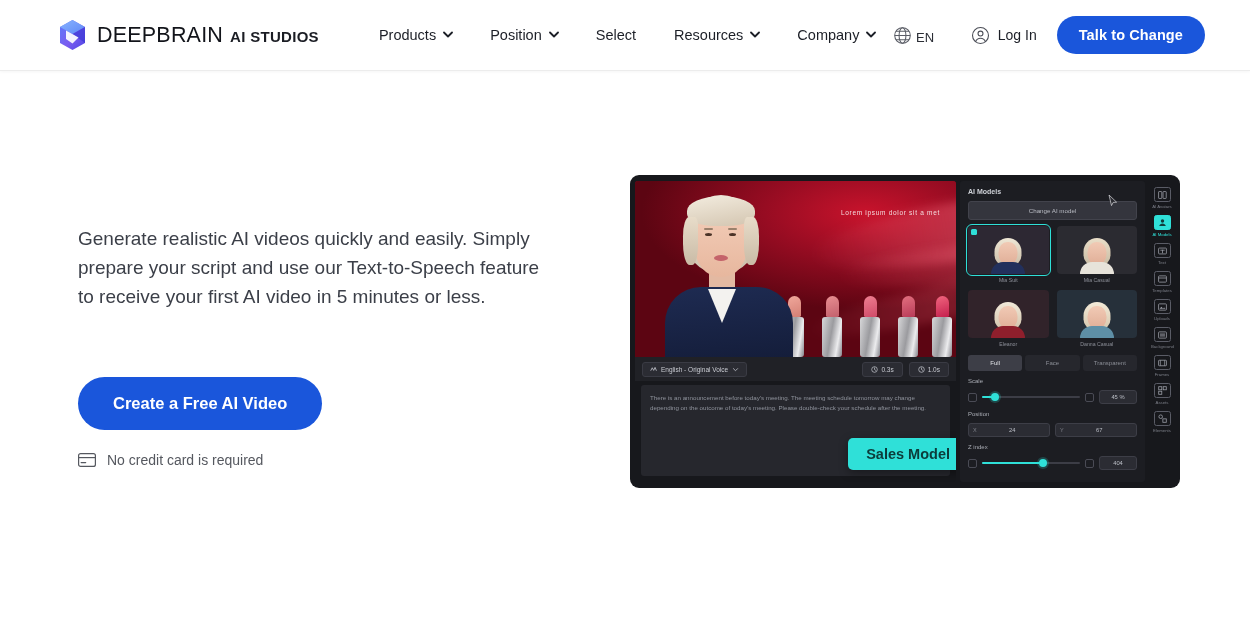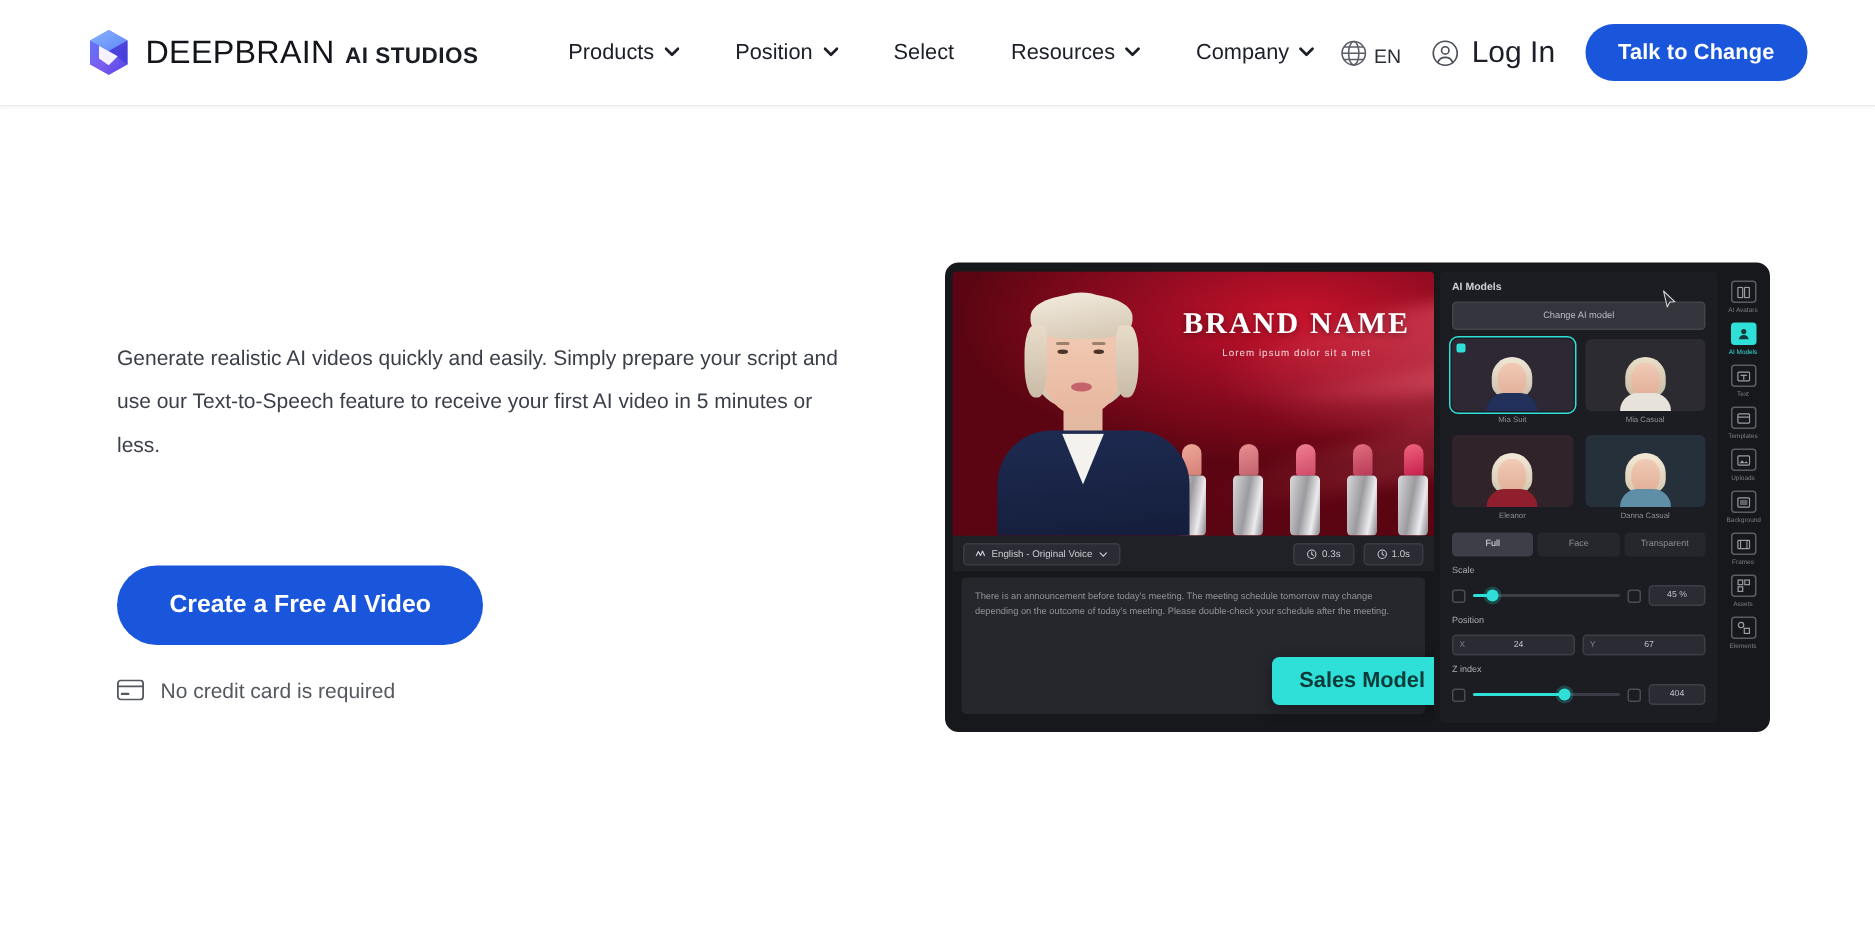--- a/index.html
+++ b/index.html
@@ -50,21 +50,21 @@
     margin-left:auto; display:flex; align-items:center; gap:20px;
   }
   .lang {
     position:absolute; left:893px; top:26px;
     display:flex; align-items:flex-end; gap:4px;
     font-size:13px; color:#2a2d35; cursor:pointer;
   }
   .globe { width:19px; height:19px; display:block; }
   .login {
     display:flex; align-items:center; gap:8px;
-    font-size:20px; color:#1c1f27; cursor:pointer;
+    font-size:14px; color:#1c1f27; cursor:pointer;
   }
   .avatar-ic { width:19px; height:19px; display:block; }
   .btn-sales {
     background:#1a56db;
     color:#fff; font-size:14.5px; font-weight:700;
     border:none; border-radius:22px;
     padding:11px 22px; cursor:pointer;
     letter-spacing:.1px;
     white-space:nowrap;
   }
@@ -76,21 +76,21 @@
     position:relative;
   }
   .hero-left { width:560px; padding-left:78px; flex-shrink:0; }
   .hero-title {
     font-size:38px; line-height:50px; font-weight:700;
     color:#15171c; letter-spacing:-.2px;
     max-width:470px;
   }
   .hero-sub {
     margin-top:33px;
-    font-size:14px; line-height:29px; color:#3b3f48;
+    font-size:19px; line-height:29px; color:#3b3f48;
     max-width:500px;
   }
   .btn-cta {
     margin-top:66px;
     display:inline-block;
     background:#1a56db; color:#fff;
     font-size:16.5px; font-weight:700;
     border:none; border-radius:27px;
     padding:17px 35px; cursor:pointer;
   }
@@ -451,21 +451,20 @@
 
     <div class="app-main">
 
       <div class="preview">
         <div class="preview-bg"></div>
         <div class="swoosh sw1"></div>
         <div class="swoosh sw2"></div>
         <div class="swoosh sw3"></div>
 
         <div class="brandname">
-          <div class="bn-main">BRAND NAME</div>
           <div class="bn-sub">Lorem ipsum dolor sit a met</div>
         </div>
 
         <div class="lipsticks">
           <div class="ls ls1">
                 <div class="bullet"></div>
                 <div class="cap"></div>
               </div>
           <div class="ls ls2">
                 <div class="bullet"></div>

